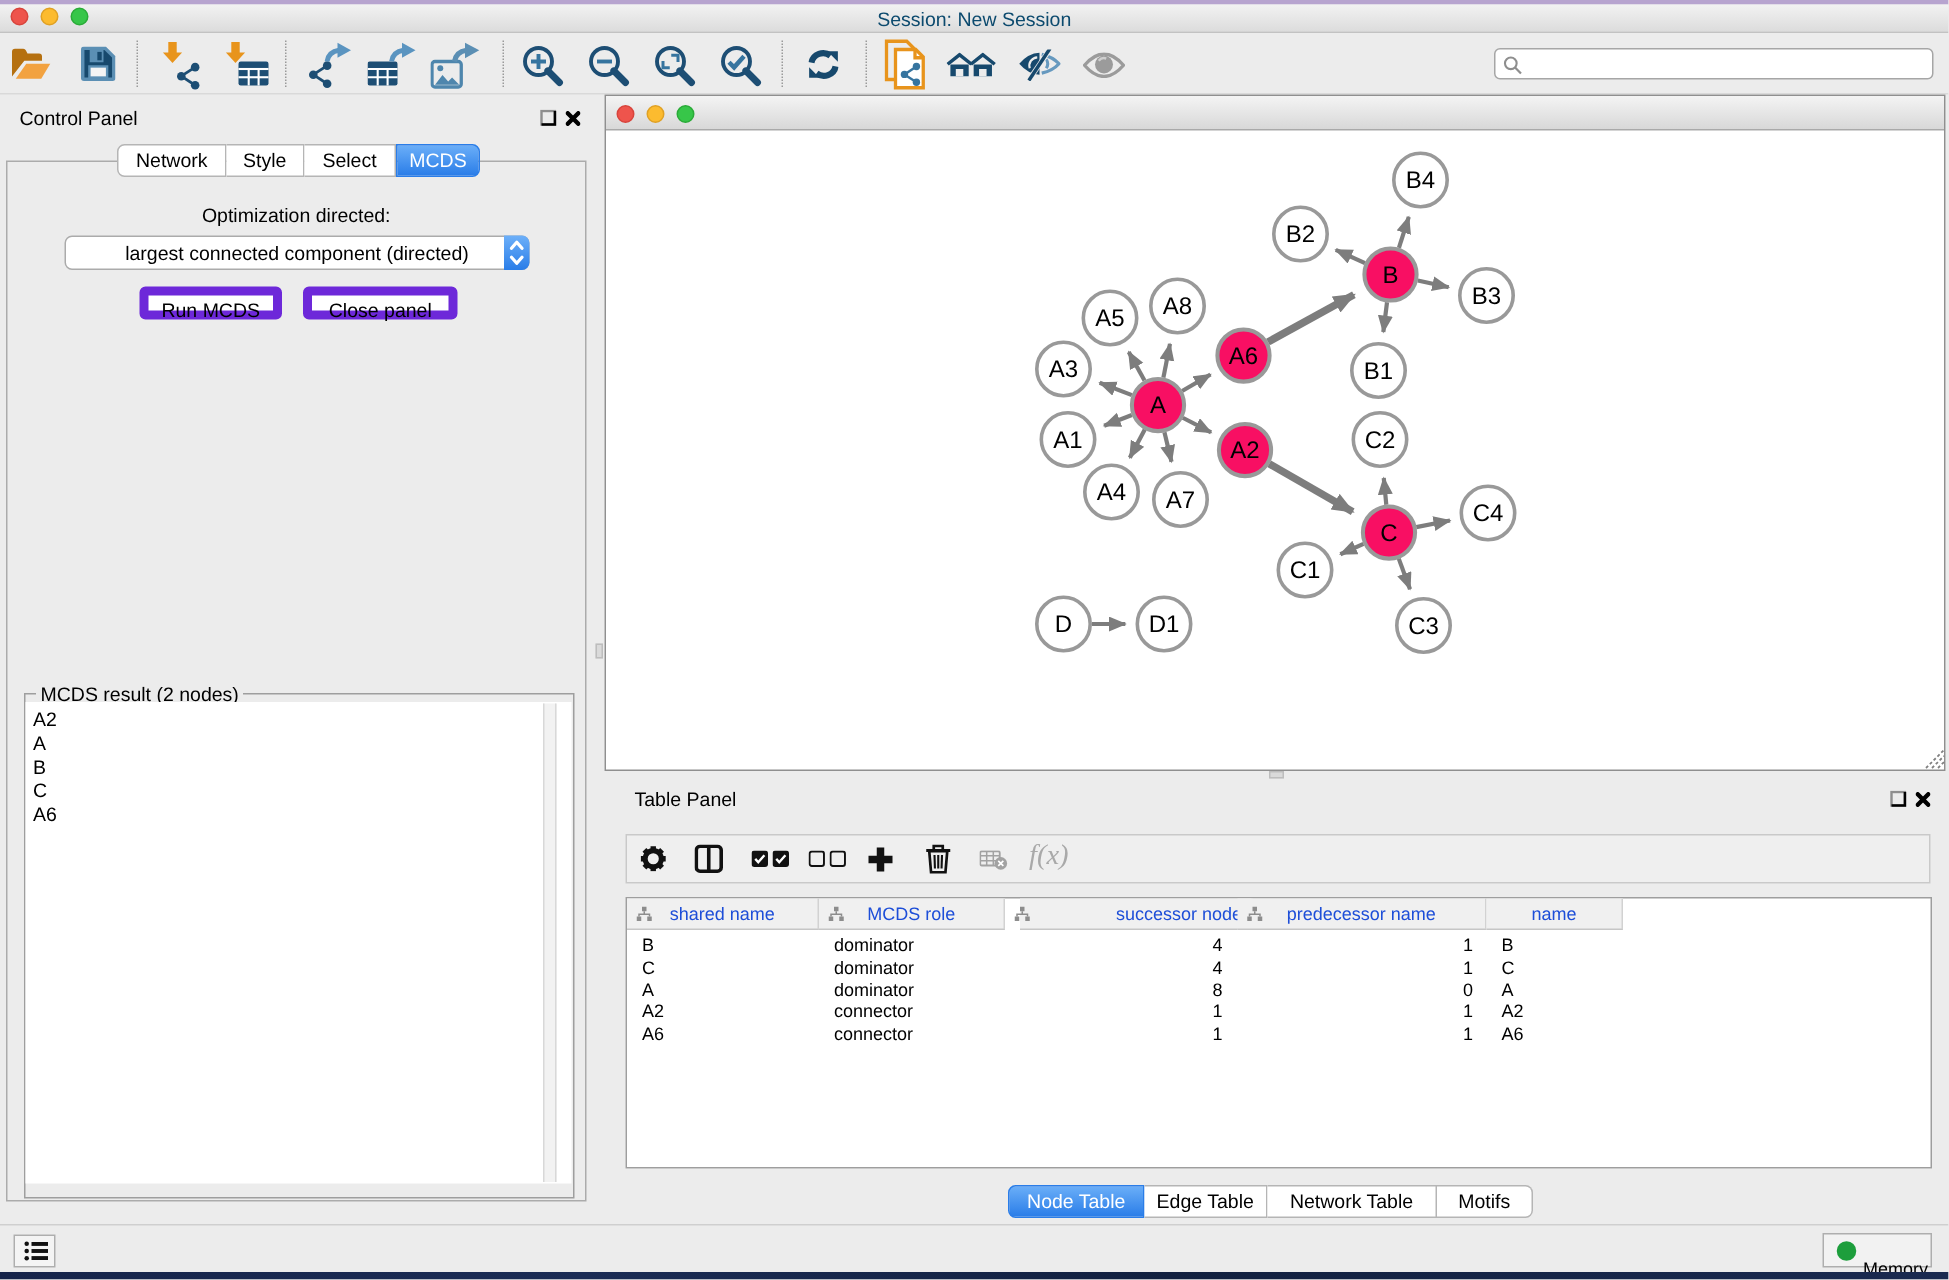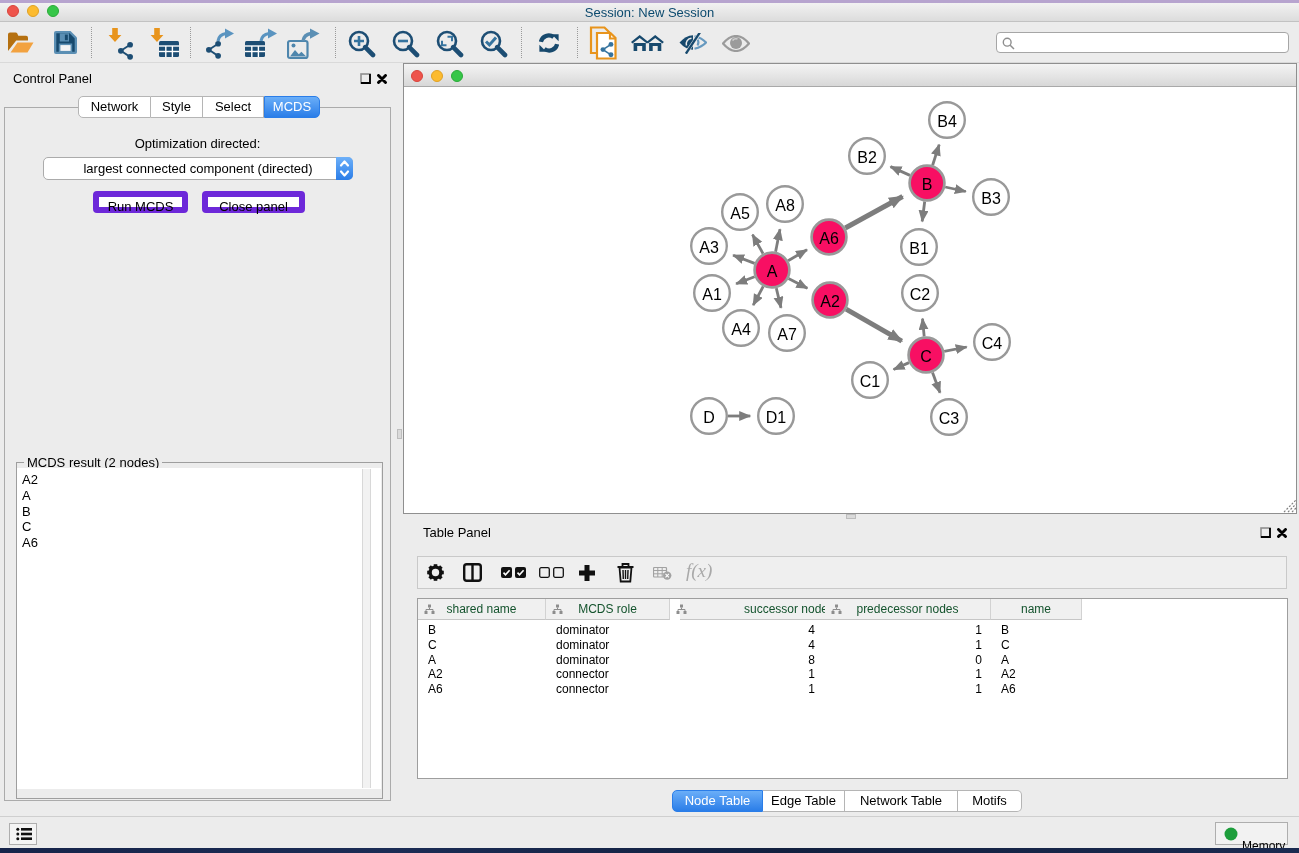--- a/index.html
+++ b/index.html
@@ -28,21 +28,21 @@
 #fslist{left:17px;top:468px;width:364px;height:321px;background:#fff;font-size:13px}
 #fsscroll{left:362px;top:469px;width:9px;height:319px;background:#f2f2f2;border-left:1px solid #d8d8d8;border-right:1px solid #d8d8d8}
 
 #netwin{left:403px;top:63px;width:894px;height:451px;border:1px solid #8f8f8f;background:#fff}
 #nettitle{left:0;top:0;width:892px;height:23px;background:linear-gradient(#f4f4f4,#d8d8d8);border-bottom:1px solid #a9a9a9}
 #nettxt{left:0;top:4px;width:892px;text-align:center;font-size:13px;color:#3c3c3c}
 
 #tp-title{left:423px;top:525px;font-size:13px;color:#000}
 #tp-toolbar{left:417px;top:556px;width:870px;height:33px;border:1px solid #c9c9c9;background:#efefef}
 #tp-table{left:417px;top:598px;width:871px;height:181px;background:#fff;border:1px solid #9e9e9e;overflow:hidden}
-.th{top:0;height:21px;background:#f0f0f0;border-right:1px solid #d2d2d2;border-bottom:1px solid #c6c6c6;font-size:12px;color:#14532d}
+.th{top:0;height:21px;background:#f0f0f0;border-right:1px solid #d2d2d2;border-bottom:1px solid #c6c6c6;font-size:12px;color:#1d4ed8}
 .td{font-size:12px;color:#000;position:absolute}
 .btab{top:790px;height:22px;background:#fff;border:1px solid #b5b5b5;font-size:13px;text-align:center;line-height:20px}
 
 #status{left:0;top:816px;width:1299px;height:32px;background:#ececec;border-top:1px solid #cfcfcf}
 #listbtn{left:9px;top:823px;width:28px;height:22px;border:1px solid #aeaeae;background:#f4f4f4}
 #membtn{left:1215px;top:822px;width:73px;height:23px;border:1px solid #aeaeae;background:#f2f2f2;font-size:12px}
 #deskstrip{left:0;top:848px;width:1299px;height:5px;background:linear-gradient(90deg,#16244a,#1b2c55 30%,#12203f 60%,#1a2a50)}
 </style></head><body>
 <div class="abs" id="purple"></div>
 <div class="abs" id="titlebar"></div>
@@ -378,21 +378,21 @@
       <line x1="9.2" y1="0.5" x2="9.2" y2="10"></line>
     </g>
     <circle cx="14.2" cy="8.6" r="4.2" fill="#a2a2a2"></circle>
     <path d="M12.5 6.9 l3.4 3.4 M15.9 6.9 l-3.4 3.4" stroke="#fff" stroke-width="1.1"></path>
   </svg>
 <div class="abs" style="left:686px;top:560px;font-family:'Liberation Serif',serif;font-style:italic;font-size:19px;color:#a9a9a9">f(x)</div>
 <div class="abs" id="tp-table"></div>
 <div class="abs th" style="left:418px;top:599px;width:128px;text-align:center;line-height:20px">shared name</div>
 <div class="abs th" style="left:546px;top:599px;width:124px;text-align:center;line-height:20px">MCDS role</div>
 <div class="abs th" style="left:680px;top:599px;width:155px;text-align:right;line-height:20px">successor nodes</div>
-<div class="abs th" style="left:825px;top:599px;width:166px;text-align:center;line-height:20px">predecessor nodes</div>
+<div class="abs th" style="left:825px;top:599px;width:166px;text-align:center;line-height:20px">predecessor name</div>
 <div class="abs th" style="left:991px;top:599px;width:91px;text-align:center;line-height:20px">name</div>
 <svg class="abs" style="left:424px;top:604px" width="11" height="11" viewBox="0 0 11 11">
     <g fill="#8d8d8d">
       <rect x="4" y="0.5" width="3" height="3"></rect>
       <rect x="0.5" y="7" width="3" height="3"></rect>
       <rect x="7.5" y="7" width="3" height="3"></rect>
     </g>
     <path d="M5.5 3.5 V5.5 M2 7 V5.5 H9 V7" fill="none" stroke="#8d8d8d" stroke-width="1"></path>
   </svg>
 <svg class="abs" style="left:552px;top:604px" width="11" height="11" viewBox="0 0 11 11">

